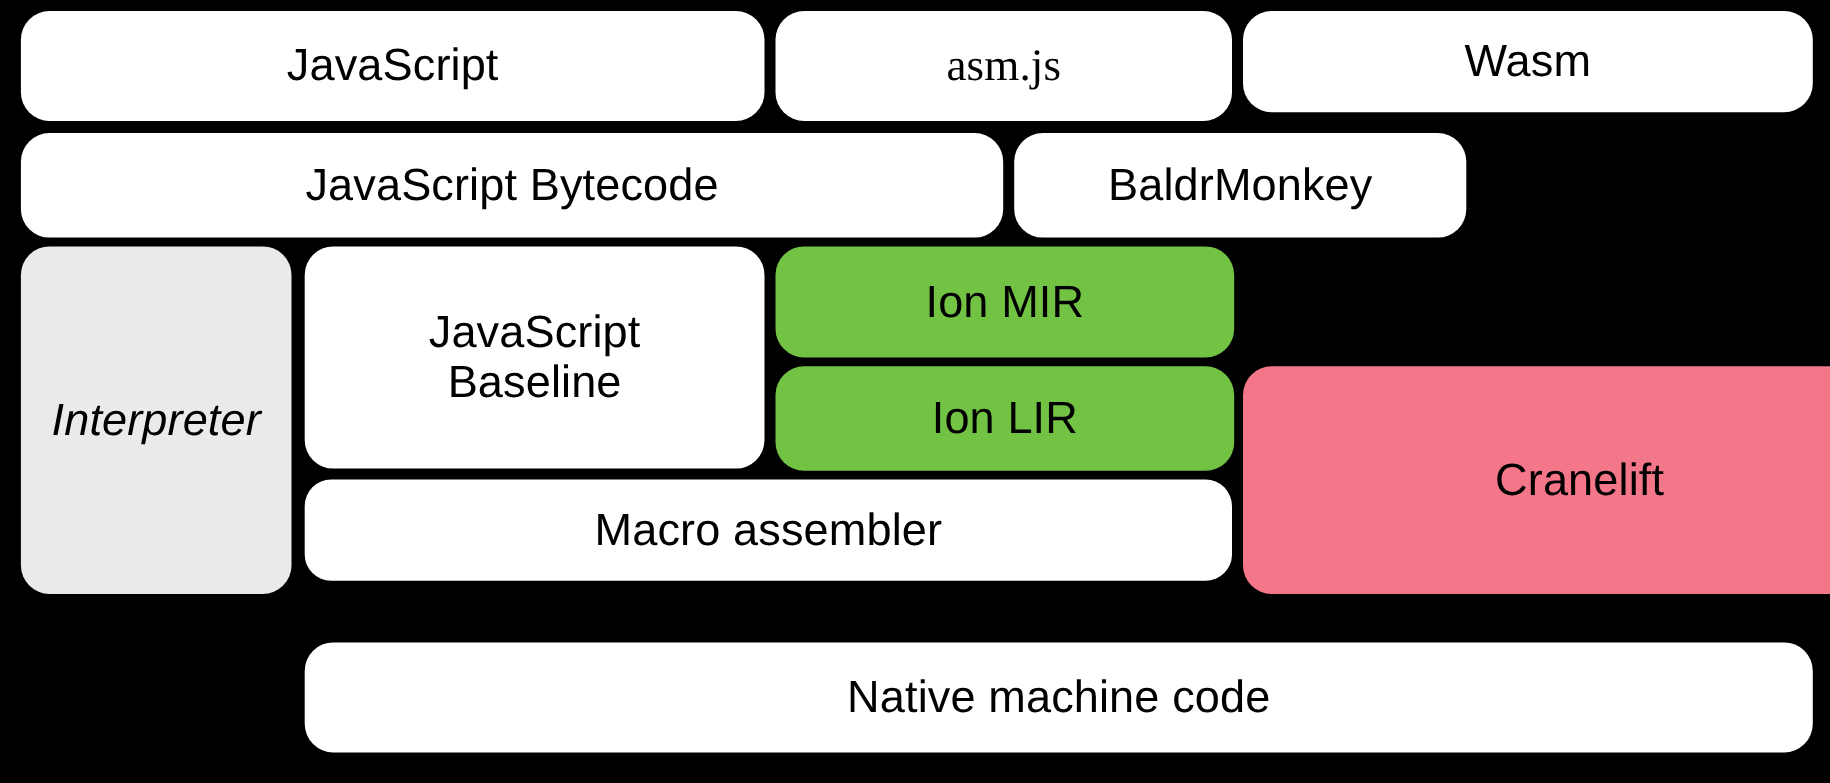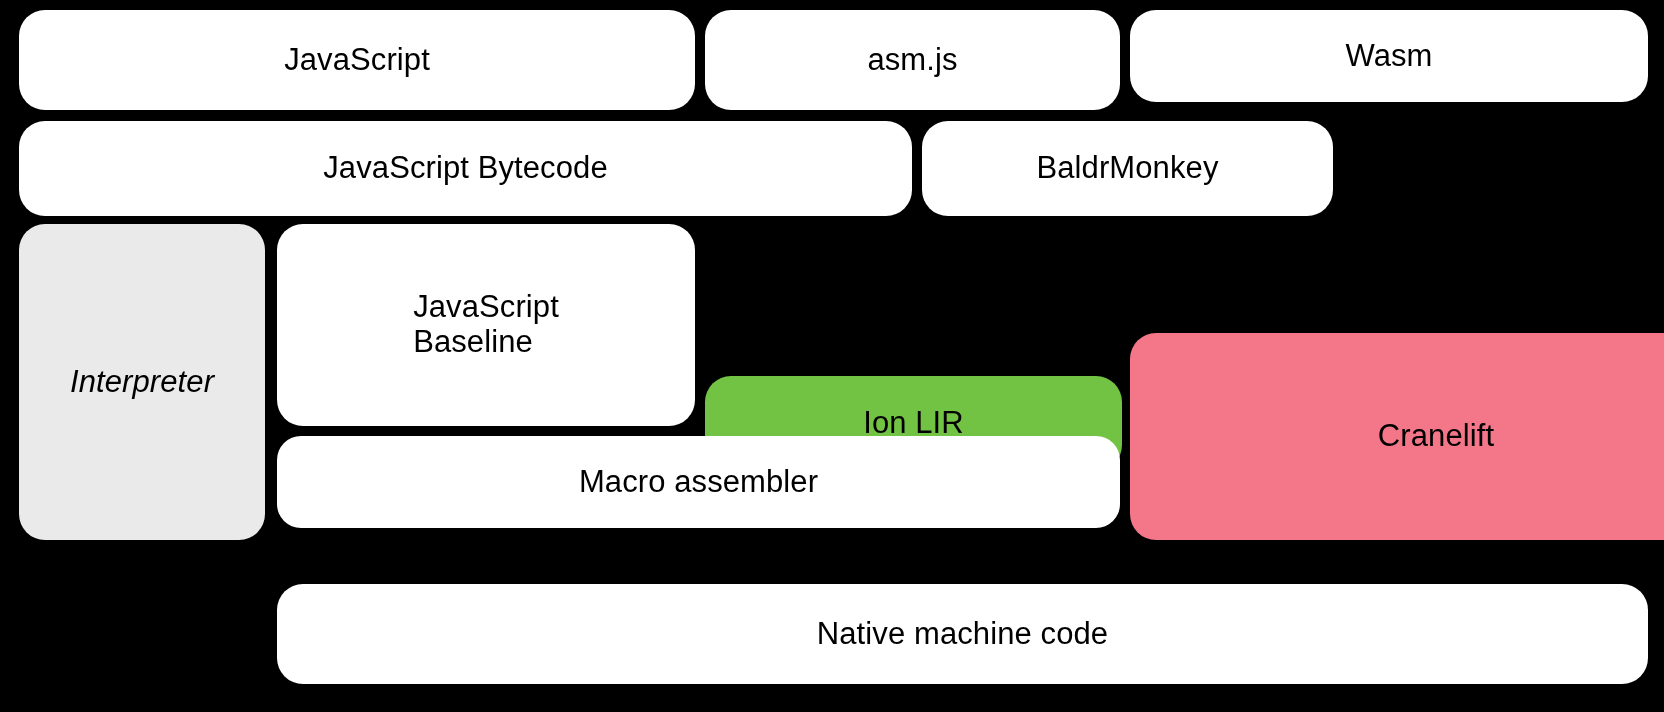--- a/index.html
+++ b/index.html
@@ -18,49 +18,49 @@
     background: #000000;
     overflow: hidden;
   }
   .node {
     position: absolute;
     box-sizing: border-box;
     border-radius: 26px;
     display: flex;
     align-items: center;
     justify-content: center;
-    text-align: left;
+    text-align: center;
     color: #000000;
-    font-size: 31px;
+    font-size: 41px;
     line-height: 1.12;
     font-weight: 400;
     letter-spacing: 0.1px;
     padding: 2px 10px;
     white-space: pre-line;
     user-select: none;
   }
   .fill-white   { background: #FFFFFF; }
   .fill-gray    { background: #EAEAEA; }
   .fill-green   { background: #72C344; }
   .fill-pink    { background: #F47689; }
 
   
   .n-javascript        { left: 19px;   top: 10px;  width: 676px; height: 100px; }
-  .n-asmjs             { left: 705px;  top: 10px;  width: 415px; height: 100px; }
+  .n-asmjs             { left: 705px;  top: 10px;  width: 415px; height: 100px; font-family: Liberation Serif, serif; }
   .n-wasm              { left: 1130px; top: 10px;  width: 518px; height: 92px; }
 
   
   .n-js-bytecode       { left: 19px;   top: 121px; width: 893px; height: 95px; }
   .n-baldrmonkey       { left: 922px;  top: 121px; width: 411px; height: 95px; }
 
   
   .n-interpreter       { left: 19px;   top: 224px; width: 246px; height: 316px; font-style: italic; }
   .n-js-baseline       { left: 277px;  top: 224px; width: 418px; height: 202px; }
   .n-ion-mir           { left: 705px;  top: 224px; width: 417px; height: 101px; }
-  .n-ion-lir           { left: 705px;  top: 333px; width: 417px; height: 95px; margin-top: 43px; }
+  .n-ion-lir           { left: 705px;  top: 333px; width: 417px; height: 95px; }
   .n-macro-assembler   { left: 277px;  top: 436px; width: 843px; height: 92px; border-radius: 24px; }
   .n-cranelift         { left: 1130px; top: 333px; width: 612px; height: 207px; }
 
   
   .n-native-code       { left: 277px;  top: 548px; width: 1371px; height: 100px; margin-top: 36px; }
 </style>
 </head>
 <body>
 
 <div id="diagram">
@@ -73,20 +73,21 @@
 
   <div class="node fill-white n-js-bytecode">JavaScript Bytecode</div>
 
   <div class="node fill-white n-baldrmonkey">BaldrMonkey</div>
 
   <div class="node fill-gray n-interpreter">Interpreter</div>
 
   <div class="node fill-white n-js-baseline">JavaScript
 Baseline</div>
 
+  <div class="node fill-green n-ion-mir">Ion MIR</div>
 
   <div class="node fill-green n-ion-lir">Ion LIR</div>
 
   <div class="node fill-white n-macro-assembler">Macro assembler</div>
 
   <div class="node fill-pink n-cranelift">Cranelift</div>
 
   <div class="node fill-white n-native-code">Native machine code</div>
 
 </div>

